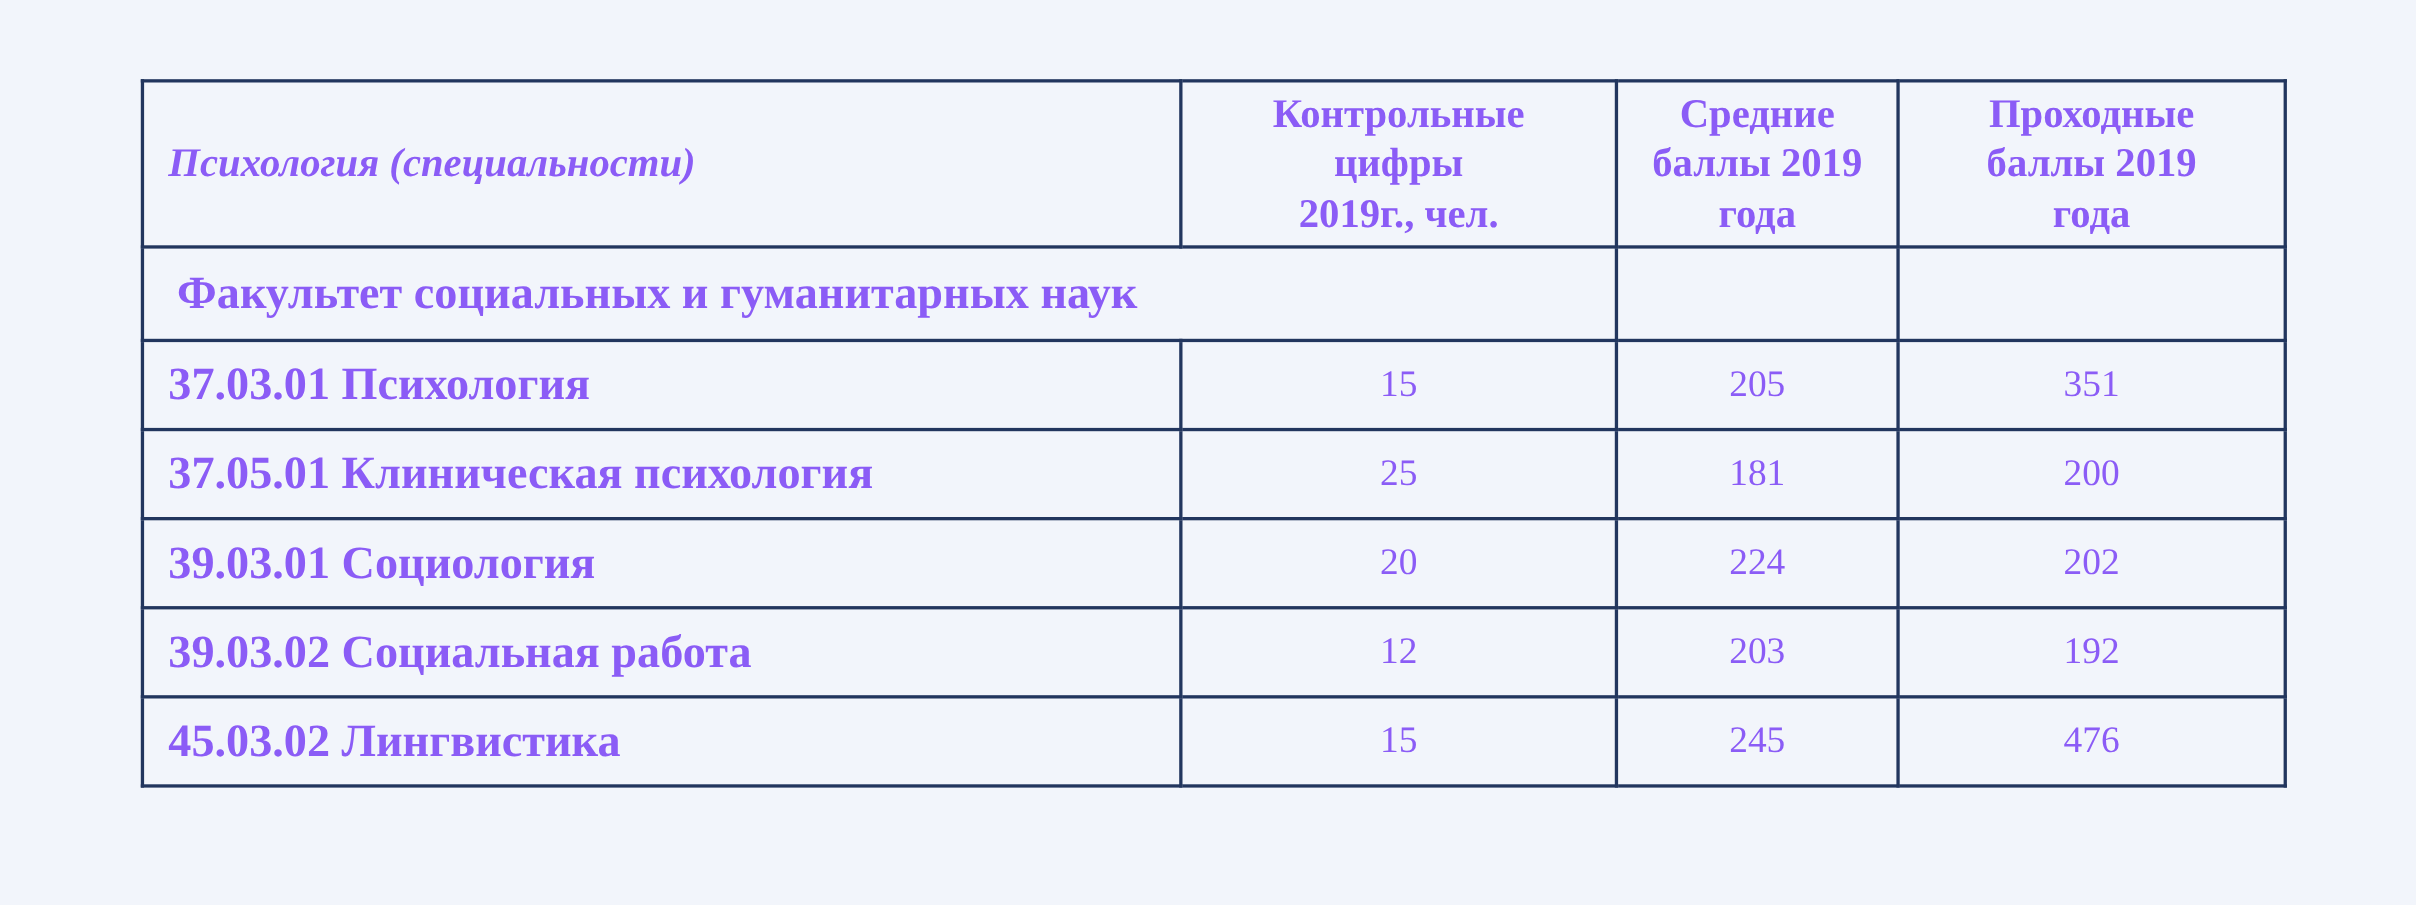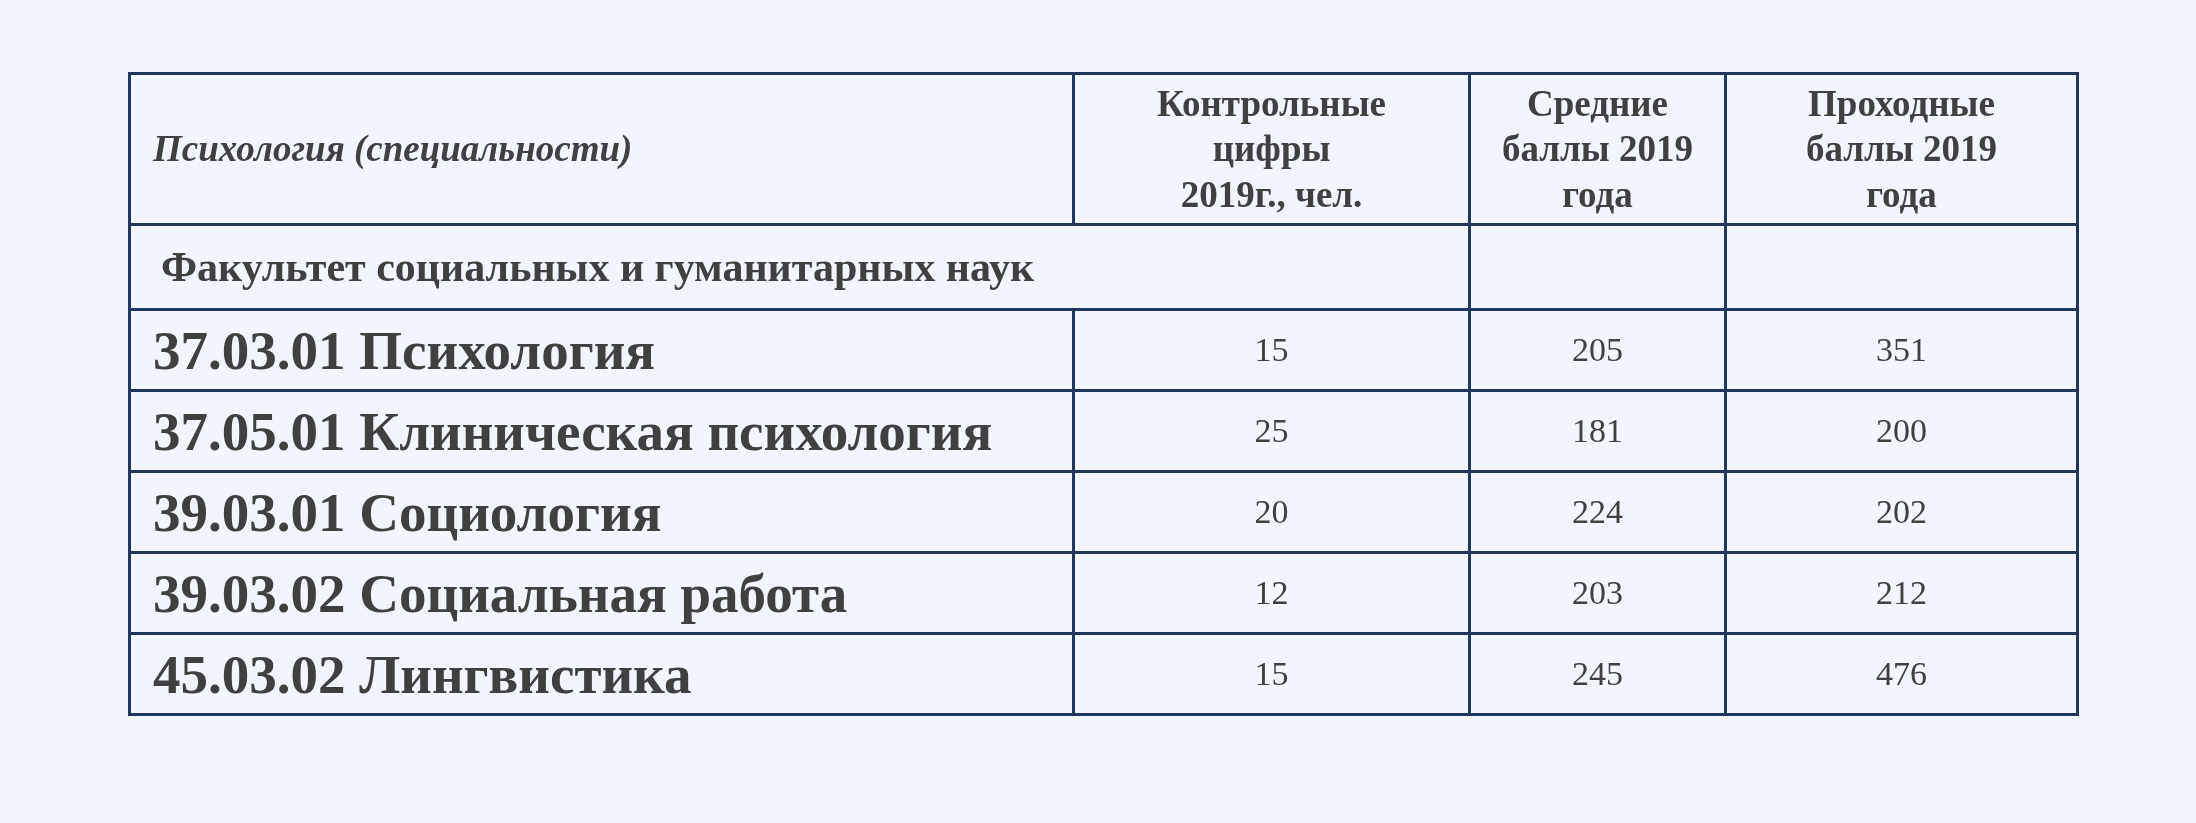--- a/index.html
+++ b/index.html
@@ -29,21 +29,21 @@
   table.score-table {
     border-collapse: collapse;
     width: 1948px;
     table-layout: fixed;
   }
   table.score-table td,
   table.score-table th {
     border: 3px solid #22365e;
     padding: 0;
     vertical-align: middle;
-    color: #404040;
+    color: #8b5cf6;
   }
   col.c-name  { width: 944px; }
   col.c-kcp   { width: 396px; }
   col.c-avg   { width: 256px; }
   col.c-pass  { width: 352px; }
 
   .head-row th {
     height: 148px;
     font-weight: bold;
     font-size: 37px;
@@ -72,21 +72,21 @@
     border-left: 3px solid #22365e;
   }
   .data-row td {
     height: 78px;
     font-size: 41px;
   }
   .data-row td.cell-name {
     font-weight: bold;
     text-align: left;
     padding-left: 22px;
-    font-size: 55px;
+    font-size: 42px;
     font-family: Liberation Serif, serif;
   }
   .data-row td.cell-num {
     text-align: center;
     font-weight: normal;
     font-size: 34px;
   }
 </style>
 </head>
 <body>
@@ -142,21 +142,21 @@
         <tr class="data-row">
           <td class="cell-name">39.03.01 Социология</td>
           <td class="cell-num">20</td>
           <td class="cell-num">224</td>
           <td class="cell-num">202</td>
         </tr>
         <tr class="data-row">
           <td class="cell-name">39.03.02 Социальная работа</td>
           <td class="cell-num">12</td>
           <td class="cell-num">203</td>
-          <td class="cell-num">212</td>
+          <td class="cell-num">192</td>
         </tr>
         <tr class="data-row">
           <td class="cell-name">45.03.02 Лингвистика</td>
           <td class="cell-num">15</td>
           <td class="cell-num">245</td>
           <td class="cell-num">476</td>
         </tr>
       </tbody>
     </table>
   </div>

